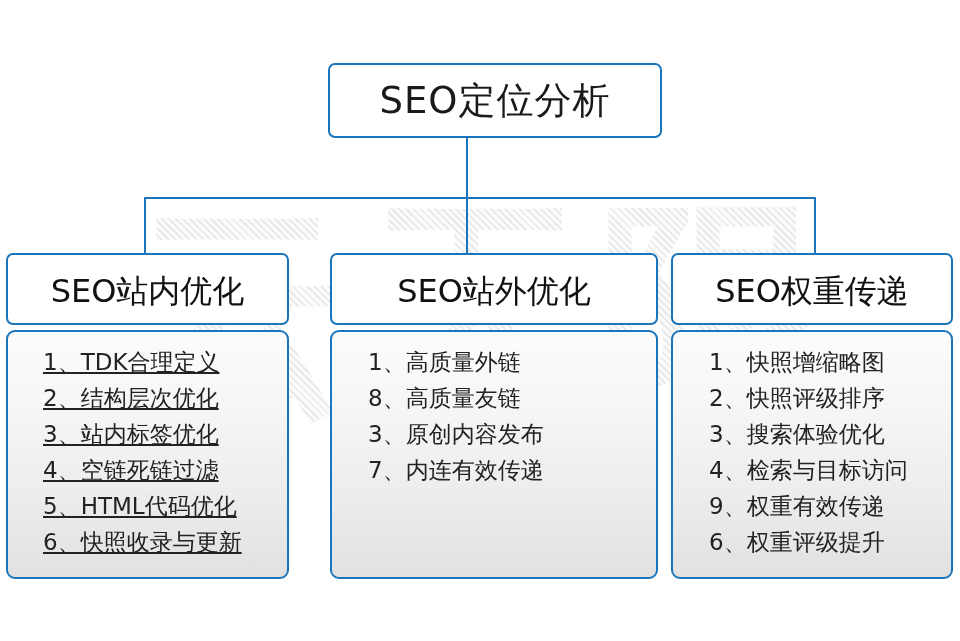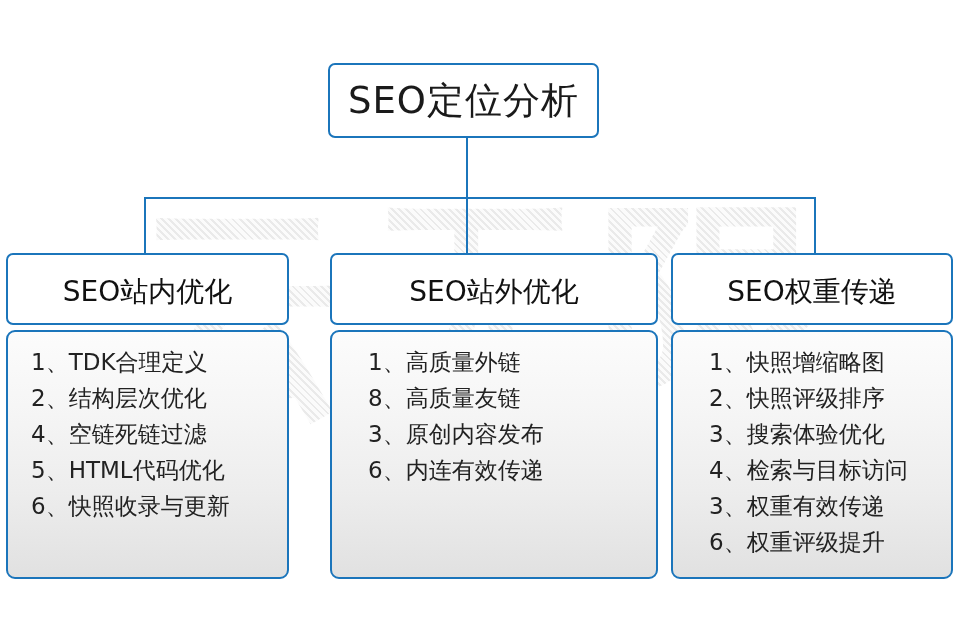--- a/index.html
+++ b/index.html
@@ -52,21 +52,21 @@
     position: absolute;
     background: #1b75bb;
     z-index: 1;
   }
 
   
   .title-box {
     position: absolute;
     left: 328px;
     top: 63px;
-    width: 271px;
+    width: 334px;
     height: 75px;
     box-sizing: border-box;
     border: 2px solid #1b75bb;
     border-radius: 7px;
     background: #ffffff;
     display: flex;
     align-items: center;
     justify-content: center;
     z-index: 2;
   }
@@ -86,21 +86,21 @@
     box-sizing: border-box;
     height: 72px;
     border: 2px solid #1b75bb;
     border-radius: 7px;
     background: #ffffff;
     display: flex;
     align-items: center;
     justify-content: center;
   }
   .col-head-text {
-    font-size: 28px;
+    font-size: 32px;
     color: #111111;
     letter-spacing: 0px;
     white-space: nowrap;
     margin-top: 6px;
   }
   .col-body {
     box-sizing: border-box;
     margin-top: 5px;
     height: 249px;
     border: 2px solid #1b75bb;
@@ -120,21 +120,21 @@
     line-height: 36px;
     white-space: nowrap;
     padding-left: 22px;
   }
 
   
   #col-1 { left: 6px;   width: 283px; }
   #col-2 { left: 330px; width: 328px; }
   #col-3 { left: 671px; width: 282px; border-radius: 17px; }
 
-  #col-1 .col-body li { padding-left: 23px; }
+  #col-1 .col-body li { padding-left: 35px; text-decoration: underline; }
   #col-2 .col-body li { padding-left: 36px; }
   #col-3 .col-body li { padding-left: 36px; }
 </style>
 </head>
 <body>
 
 <div id="stage">
 
   <div id="watermark">
     <span class="wm-text">云无限</span>
@@ -155,50 +155,51 @@
   </div>
 
   <div class="column" id="col-1">
     <div class="col-head">
       <span class="col-head-text">SEO站内优化</span>
     </div>
     <div class="col-body">
       <ol>
         <li>1、TDK合理定义</li>
         <li>2、结构层次优化</li>
+        <li>3、站内标签优化</li>
         <li>4、空链死链过滤</li>
         <li>5、HTML代码优化</li>
         <li>6、快照收录与更新</li>
       </ol>
     </div>
   </div>
 
   <div class="column" id="col-2">
     <div class="col-head">
       <span class="col-head-text">SEO站外优化</span>
     </div>
     <div class="col-body">
       <ol>
         <li>1、高质量外链</li>
         <li>8、高质量友链</li>
         <li>3、原创内容发布</li>
-        <li>6、内连有效传递</li>
+        <li>7、内连有效传递</li>
       </ol>
     </div>
   </div>
 
   <div class="column" id="col-3">
     <div class="col-head">
       <span class="col-head-text">SEO权重传递</span>
     </div>
     <div class="col-body">
       <ol>
         <li>1、快照增缩略图</li>
         <li>2、快照评级排序</li>
         <li>3、搜索体验优化</li>
         <li>4、检索与目标访问</li>
-        <li>3、权重有效传递</li>
+        <li>9、权重有效传递</li>
         <li>6、权重评级提升</li>
       </ol>
     </div>
   </div>
 
 </div>
 
 </body></html>

